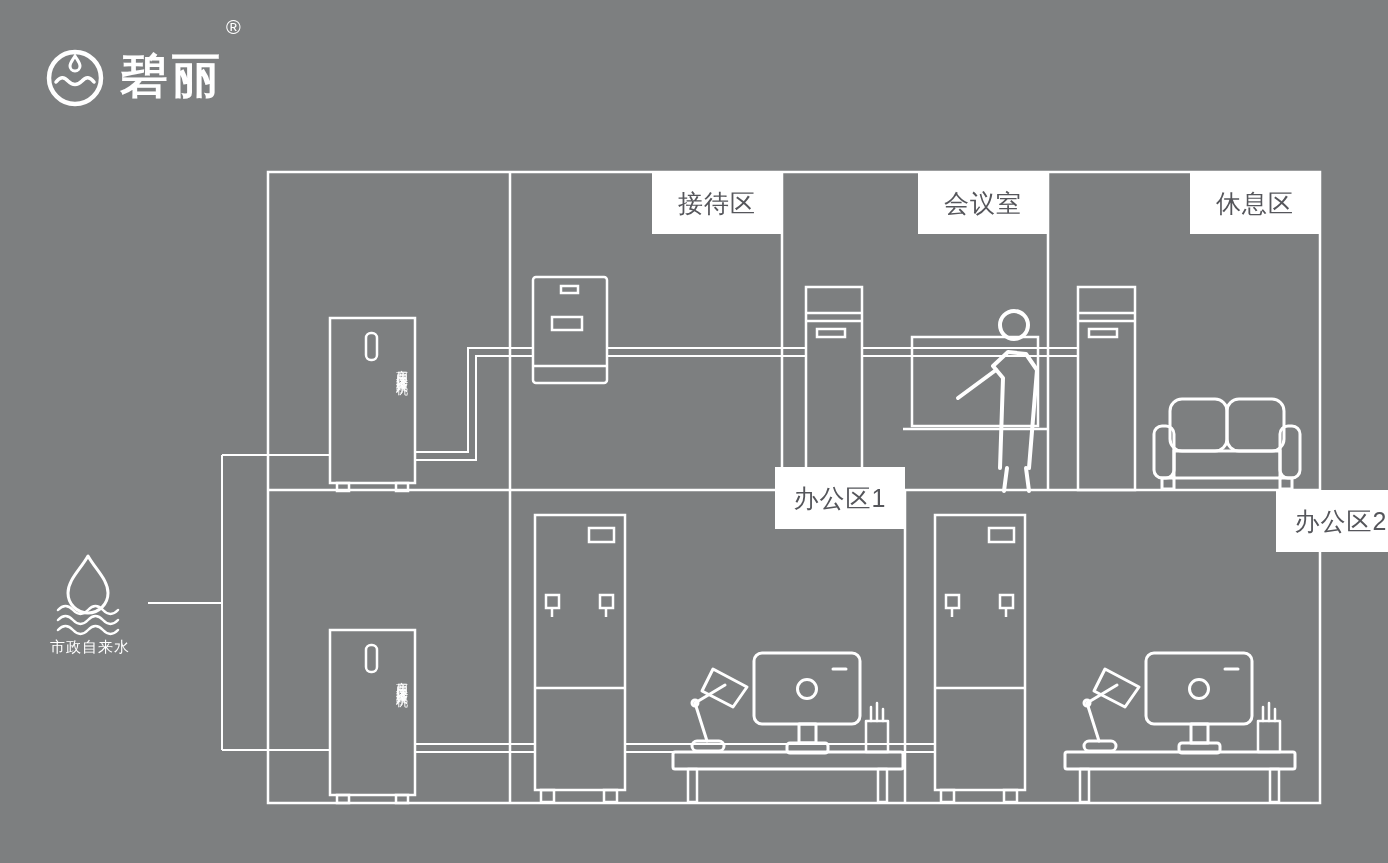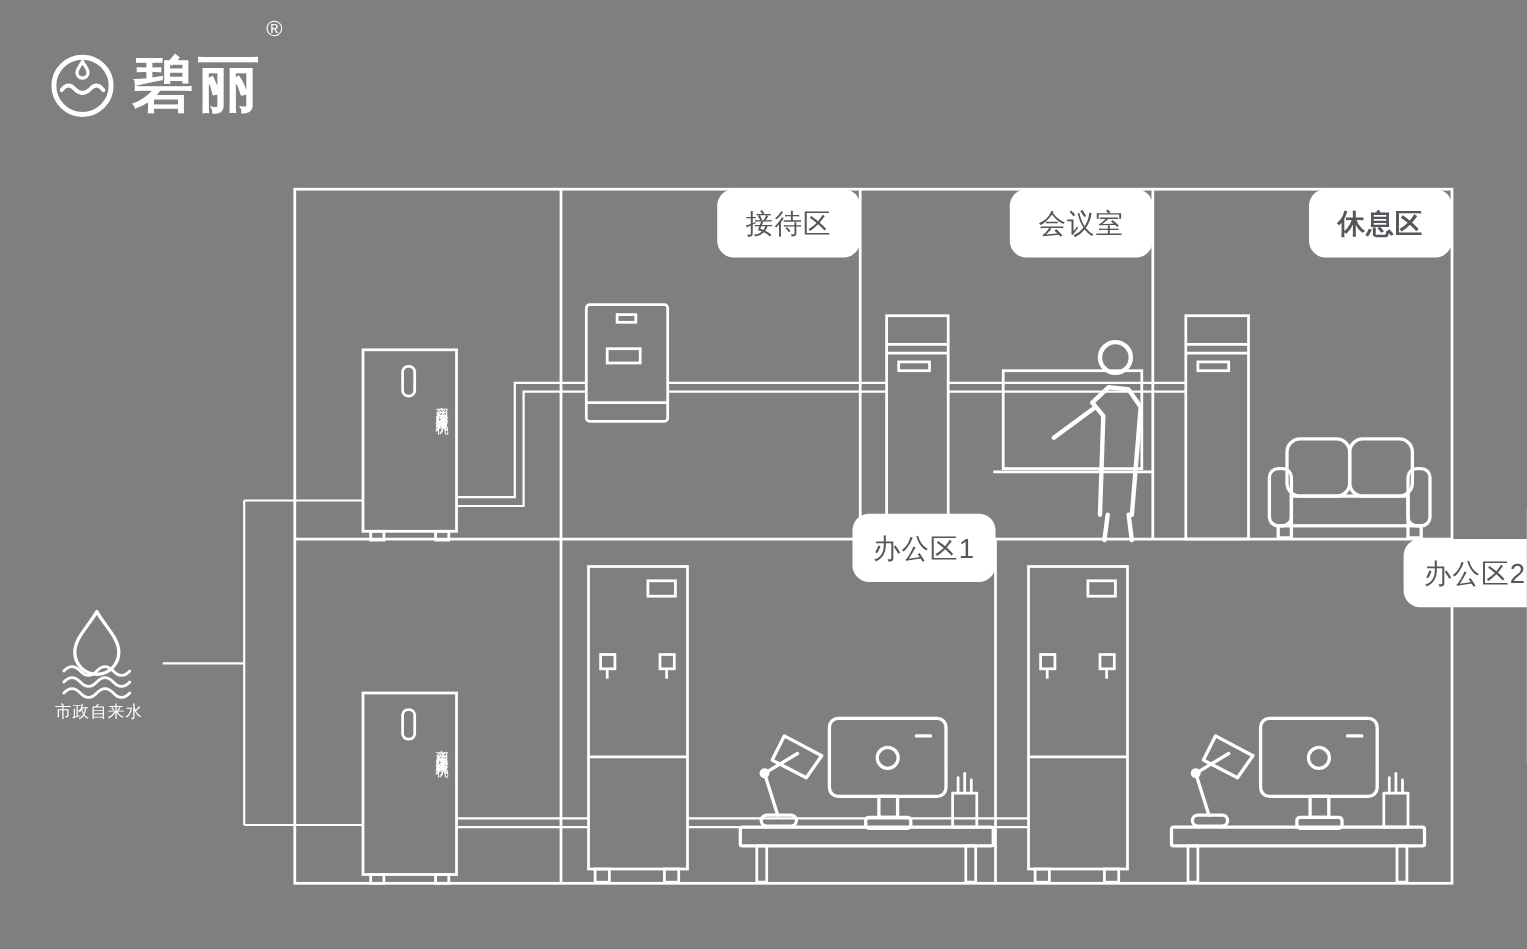--- a/index.html
+++ b/index.html
@@ -18,37 +18,37 @@
   svg.art *{stroke:var(--line,#ffffff);fill:none;}
   .lw2{stroke-width:2;}
   .lw25{stroke-width:2.5;}
   .lw3{stroke-width:3;}
   .lw4{stroke-width:4;stroke-linecap:round;stroke-linejoin:round;}
   .round{stroke-linecap:round;stroke-linejoin:round;}
 
   .room-label{
     position:absolute;display:flex;align-items:center;justify-content:center;
     background:var(--label-bg,#ffffff);color:var(--label-text,#55565b);
-    font-size:25px;letter-spacing:1px;width:130px;height:62px;border-radius:15px;
+    font-size:25px;letter-spacing:1px;width:130px;height:62px;
   }
   .source-label{
     position:absolute;left:26px;top:638px;width:128px;text-align:center;
     color:var(--line,#ffffff);font-size:15px;letter-spacing:1px;
   }
   .machine-label{
     position:absolute;width:18px;height:120px;
     writing-mode:vertical-rl;text-orientation:upright;
     color:var(--line,#ffffff);font-size:12px;letter-spacing:2px;line-height:1;
   }
   .machine-label.m1{left:390px;top:360px;}
   .machine-label.m2{left:390px;top:672px;}
 
   .logo{position:absolute;left:40px;top:38px;display:flex;align-items:flex-start;}
   .logo-text{
-    color:var(--line,#ffffff);font-size:56px;font-weight:bold;letter-spacing:4px;
+    color:var(--line,#ffffff);font-size:48px;font-weight:bold;letter-spacing:4px;
     line-height:76px;margin-left:10px;
   }
   .logo-reg{
     color:var(--line,#ffffff);font-size:20px;font-weight:normal;
     position:relative;top:-22px;left:2px;
   }
 </style>
 </head>
 <body>
 
@@ -225,21 +225,21 @@
         <path d="M16,44 q6,-8 12,-1 q7,7 14,0 q6,-7 12,1" stroke-width="3.5" stroke-linecap="round"></path>
         <path d="M35,18 c-3,5 -5,7 -5,10 a5,5 0 0 0 10,0 c0,-3 -2,-5 -5,-10 Z" stroke-width="3"></path>
       </g>
     </svg>
     <div class="logo-text">碧丽</div>
     <div class="logo-reg">®</div>
   </div>
 
   <div class="room-label" style="left:652px;top:172px;">接待区</div>
   <div class="room-label" style="left:918px;top:172px;font-family:Liberation Mono, monospace;">会议室</div>
-  <div class="room-label" style="left:1190px;top:172px;font-weight:bold;">休息区</div>
+  <div class="room-label" style="left:1190px;top:172px;">休息区</div>
   <div class="room-label" style="left:775px;top:467px;">办公区1</div>
   <div class="room-label" style="left:1232px;top:490px;margin-left:44px;">办公区2</div>
 
   <div class="source-label">市政自来水</div>
 
   <div class="machine-label m1">商用反渗透纯水机</div>
   <div class="machine-label m2">商用反渗透纯水机</div>
 
 </div>
 

